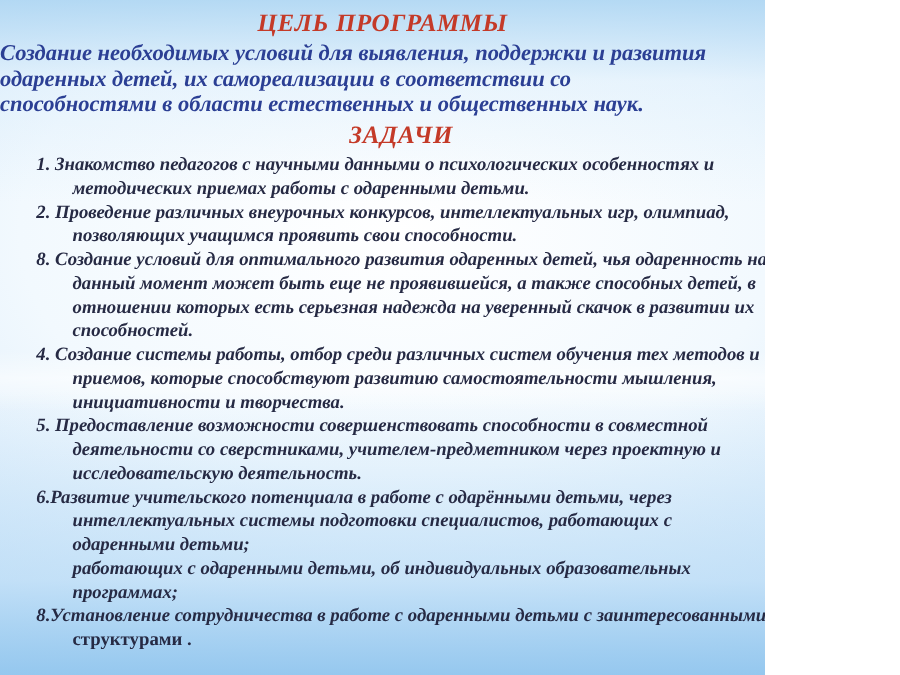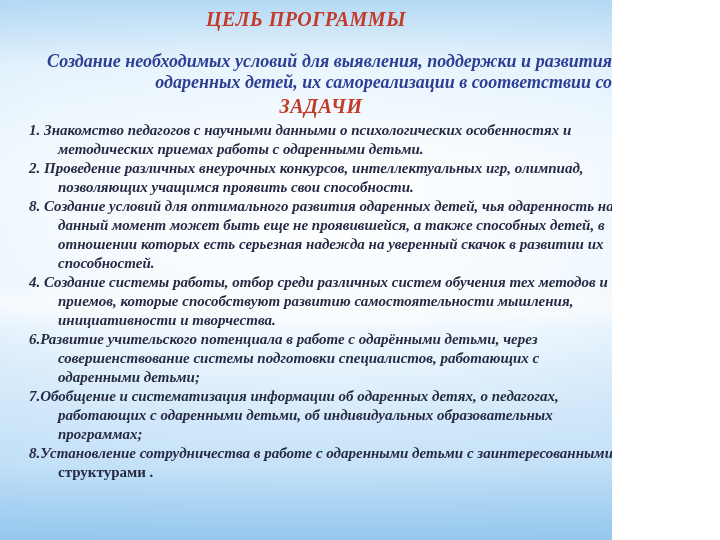--- a/index.html
+++ b/index.html
@@ -24,22 +24,22 @@
     margin: 0;
     padding-top: 7px;
     text-align: center;
     font-size: 20px;
     line-height: 25px;
     color: #c43a28;
     letter-spacing: 0.5px;
   }
 
   .goal {
-    margin: 19px auto 0 auto;
-    text-align: right;
+    margin: 0 auto 0 auto;
+    text-align: left;
     color: #2b3f94;
     font-size: 18px;
     line-height: 20.5px;
   }
   .goal .line { white-space: nowrap; }
 
   .tasks-heading {
     margin: 0;
     padding-top: 2px;
     text-align: center;
@@ -64,20 +64,21 @@
 </head>
 <body>
 
 <div class="slide">
 
   <h1 class="page-title">ЦЕЛЬ ПРОГРАММЫ</h1>
 
   <div class="goal">
     <div class="line">Создание необходимых условий для выявления, поддержки и развития</div>
     <div class="line">одаренных детей, их самореализации в соответствии со</div>
+    <div class="line">способностями в области естественных и общественных наук.</div>
   </div>
 
   <h2 class="tasks-heading">ЗАДАЧИ</h2>
 
   <div class="task-list">
       <div class="task">
         <div class="line first">1. Знакомство педагогов с научными данными о психологических особенностях и</div>
         <div class="line cont">методических приемах работы с одаренными детьми.</div>
       </div>
       <div class="task">
@@ -89,26 +90,30 @@
         <div class="line cont">данный момент может быть еще не проявившейся, а также способных детей, в</div>
         <div class="line cont">отношении которых есть серьезная надежда на уверенный скачок в развитии их</div>
         <div class="line cont">способностей.</div>
       </div>
       <div class="task">
         <div class="line first">4. Создание системы работы, отбор среди различных систем обучения тех методов и</div>
         <div class="line cont">приемов, которые способствуют развитию самостоятельности мышления,</div>
         <div class="line cont">инициативности и творчества.</div>
       </div>
       <div class="task">
+        <div class="line first">5. Предоставление возможности совершенствовать способности в совместной</div>
+        <div class="line cont">деятельности со сверстниками, учителем-предметником через проектную и</div>
+        <div class="line cont">исследовательскую деятельность.</div>
+      </div>
+      <div class="task">
         <div class="line first">6.Развитие учительского потенциала в работе с одарёнными детьми, через</div>
-        <div class="line cont">совершенствование системы подготовки специалистов, работающих с</div>
+        <div class="line cont">интеллектуальных системы подготовки специалистов, работающих с</div>
         <div class="line cont">одаренными детьми;</div>
       </div>
       <div class="task">
-        <div class="line first">7.Обобщение и систематизация информации об одаренных детях, о педагогах,</div>
         <div class="line cont">работающих с одаренными детьми, об индивидуальных образовательных</div>
         <div class="line cont">программах;</div>
       </div>
       <div class="task">
         <div class="line first">8.Установление сотрудничества в работе с одаренными детьми с заинтересованными</div>
         <div class="line cont plain">структурами .</div>
       </div>
     </div>
 
 </div>

